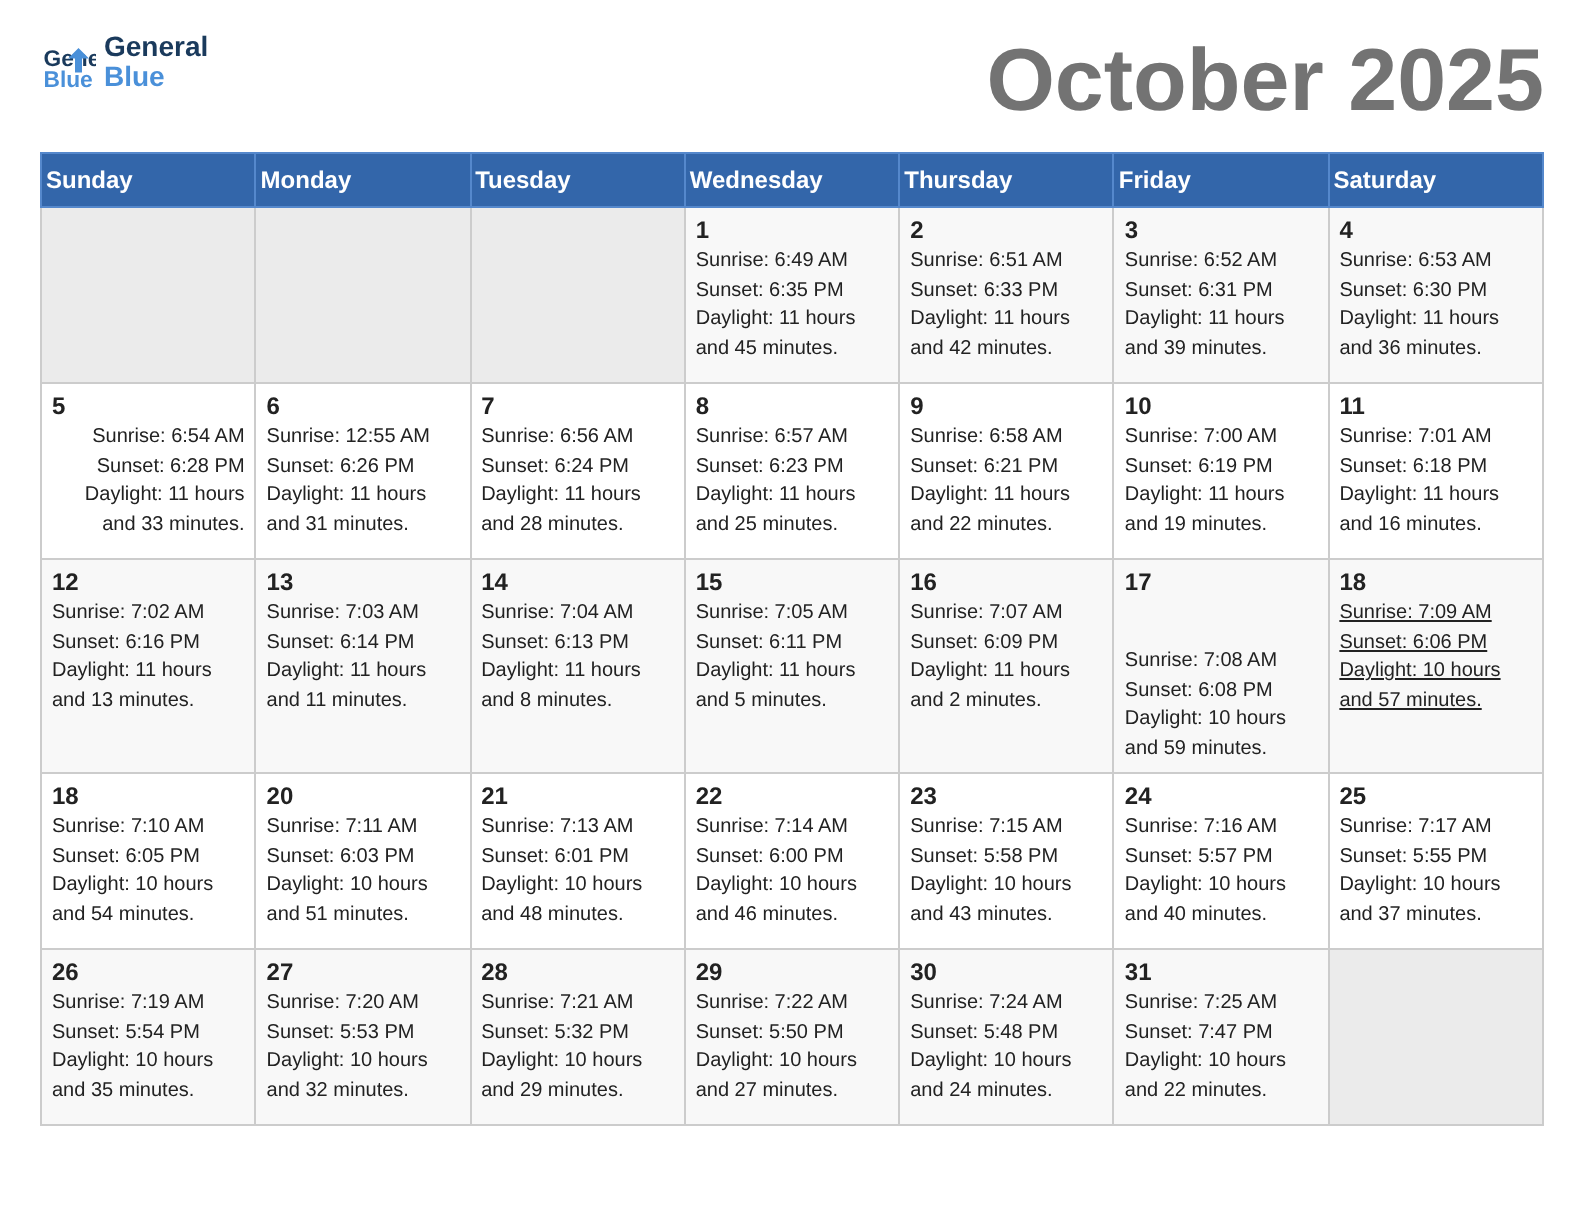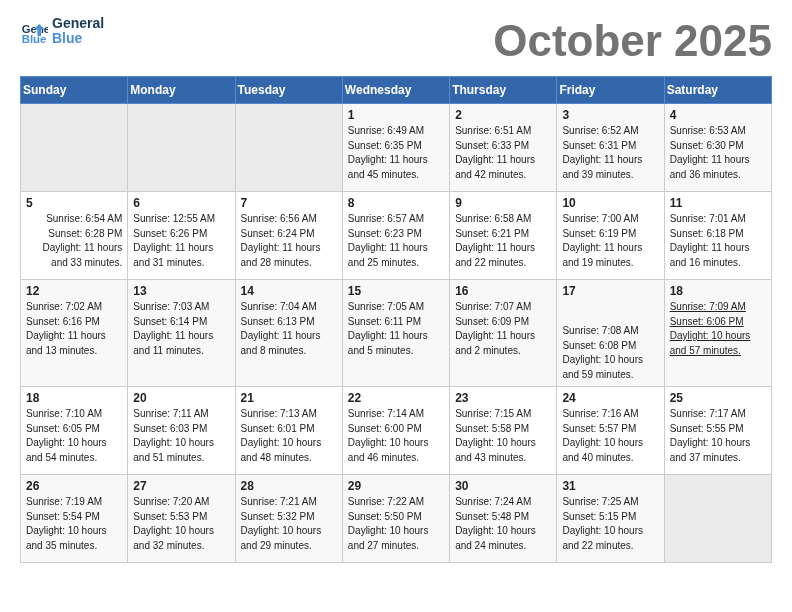--- a/index.html
+++ b/index.html
@@ -330,20 +330,20 @@
         <td>
           <div class="day-num">30</div>
           <div class="day-info" style="white-space: pre-line;">Sunrise: 7:24 AM
 Sunset: 5:48 PM
 Daylight: 10 hours
 and 24 minutes.</div>
         </td>
         <td>
           <div class="day-num">31</div>
           <div class="day-info" style="white-space: pre-line;">Sunrise: 7:25 AM
-Sunset: 5:15 PM
+Sunset: 7:47 PM
 Daylight: 10 hours
 and 22 minutes.</div>
         </td>
         <td class="empty"></td>
       </tr>
     </tbody>
 </table>
 
 </body></html>

